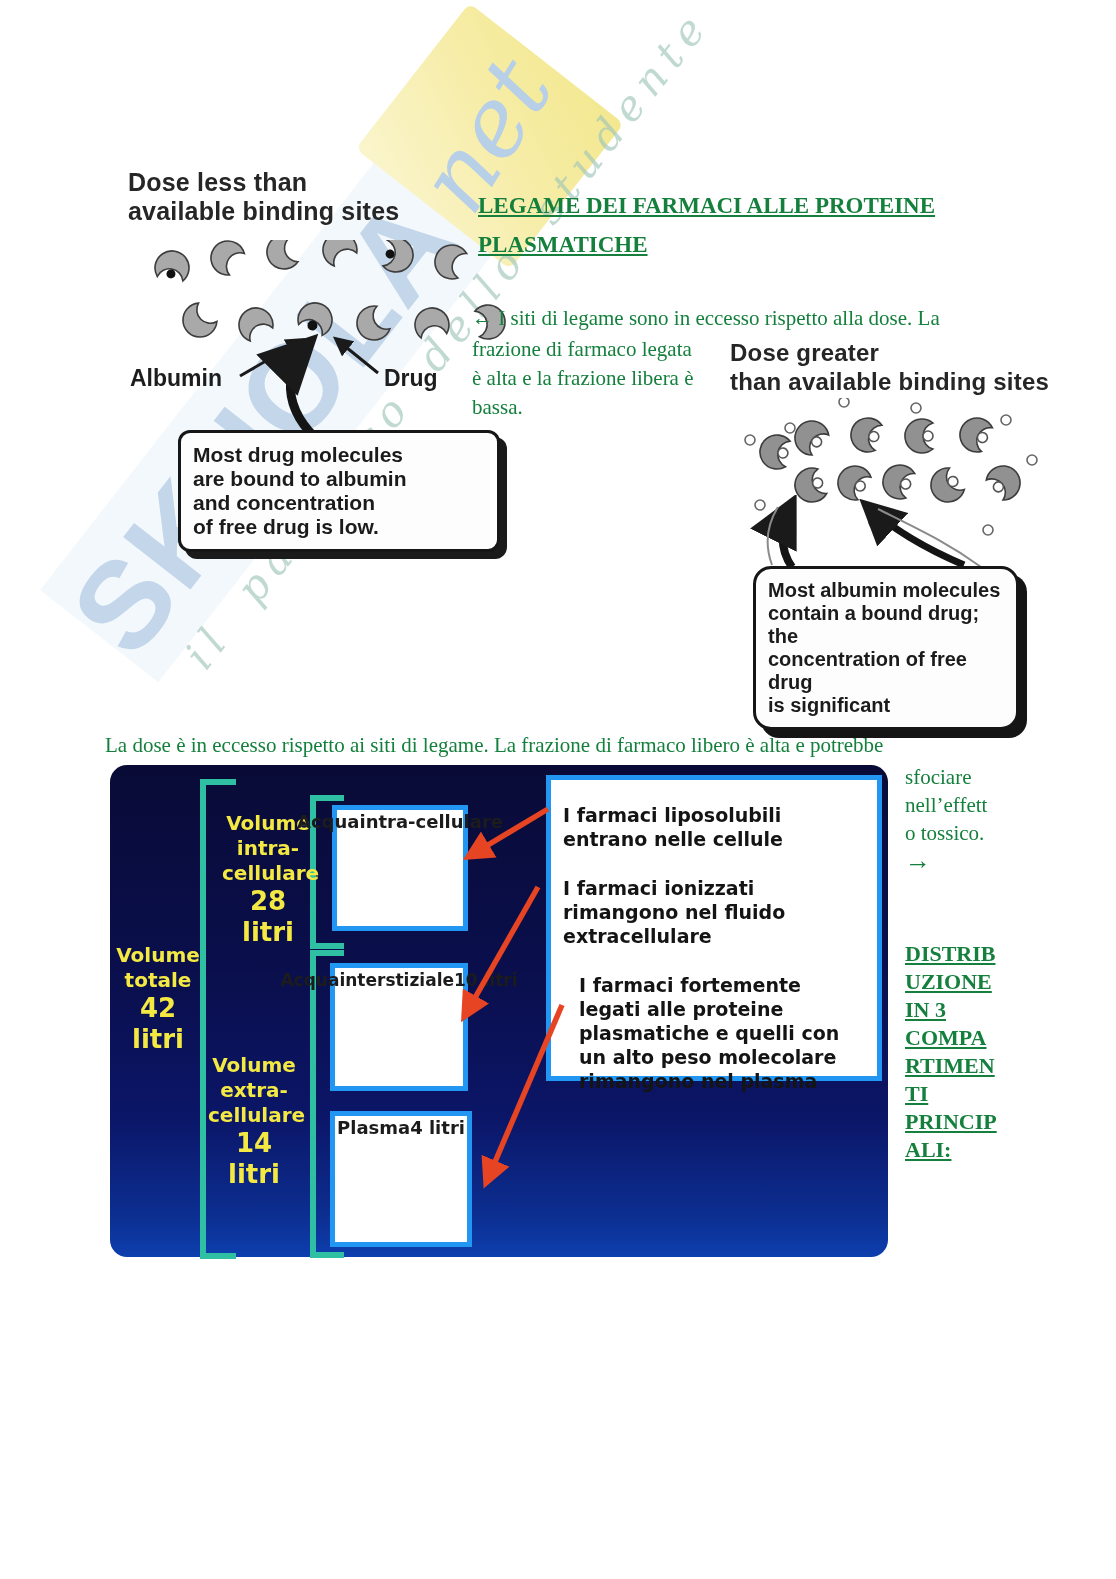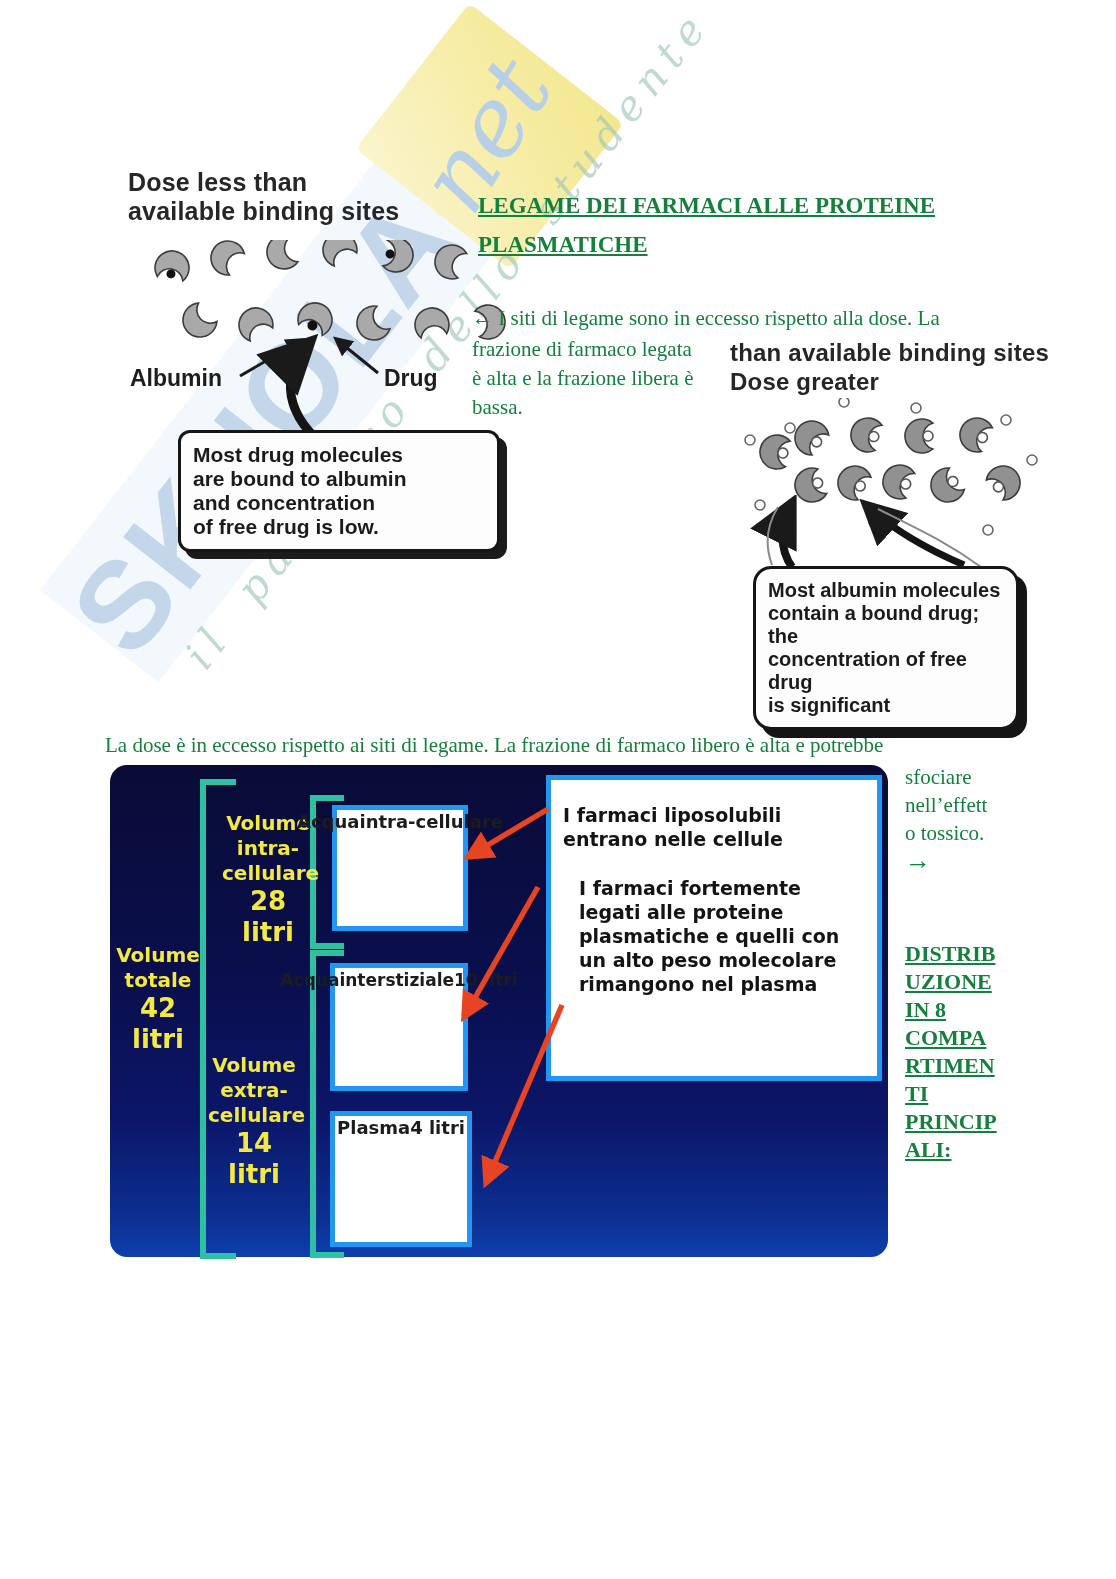--- a/index.html
+++ b/index.html
@@ -137,22 +137,22 @@
 
 <div class="abs serif h1line" style="left:478px;top:193px">LEGAME DEI FARMACI ALLE PROTEINE</div>
 <div class="abs serif h1line" style="left:478px;top:232px">PLASMATICHE</div>
 
 <div class="abs serif body-line" style="left:472px;top:306px">← I siti di legame sono in eccesso rispetto alla dose. La</div>
 <div class="abs serif body-line" style="left:472px;top:337px">frazione di farmaco legata</div>
 <div class="abs serif body-line" style="left:472px;top:366px">è alta e la frazione libera è</div>
 <div class="abs serif body-line" style="left:472px;top:395px">bassa.</div>
 
 <div class="abs" style="left:730px;top:338px;width:350px">
+  <div class="figtitle" style="font-size:24px">Dose greater</div>
   <div class="figtitle" style="font-size:24px">than available binding sites</div>
-  <div class="figtitle" style="font-size:24px">Dose greater</div>
 </div>
 
 <svg class="abs" style="left:726px;top:398px" width="380" height="150" viewBox="0 0 380 150">
   <g fill="#919191" stroke="#3c3c3c" stroke-width="1.6">
     <g transform="translate(31,34) rotate(10 20 20)">
         <use href="#albp"></use>
         <circle cx="26" cy="20" r="5" fill="#fdfdfd" stroke="#555"></circle>
       </g>
     <g transform="translate(66,20) rotate(40 20 20)">
         <use href="#albp"></use>
@@ -223,21 +223,21 @@
 <div class="abs serif" style="left:905px;top:763px;width:120px">
   <div class="rc-line">sfociare</div>
   <div class="rc-line">nell’effett</div>
   <div class="rc-line">o tossico.</div>
   <div class="rc-line" style="font-size:26px">→</div>
 </div>
 
 <div class="abs serif" style="left:905px;top:940px;width:120px">
   <div class="rc-head">DISTRIB</div>
   <div class="rc-head">UZIONE</div>
-  <div class="rc-head">IN 8</div>
+  <div class="rc-head">IN 3</div>
   <div class="rc-head">COMPA</div>
   <div class="rc-head">RTIMEN</div>
   <div class="rc-head">TI</div>
   <div class="rc-head">PRINCIP</div>
   <div class="rc-head">ALI:</div>
 </div>
 
 <div class="abs vol">
 
   <div class="bracket" style="left:90px;top:14px;width:30px;height:468px"></div>
@@ -276,20 +276,21 @@
     <div class="nowrap">10 litri</div>
   </div>
 
   <div class="wbox" style="left:220px;top:346px;width:132px;height:126px">
     <div>Plasma</div>
     <div>4 litri</div>
   </div>
 
   <div class="bigbox">
     <p>I farmaci liposolubili entrano nelle cellule</p>
+    <p>I farmaci ionizzati rimangono nel fluido extracellulare</p>
     <p>I farmaci fortemente legati alle proteine plasmatiche e quelli con un alto peso molecolare rimangono nel plasma</p>
   </div>
 
   <svg style="position:absolute;left:0;top:0;pointer-events:none" width="778" height="492" viewBox="0 0 778 492">
     <defs>
       <marker id="rah" viewBox="0 0 10 10" refX="8" refY="5" markerWidth="5.5" markerHeight="5.5" orient="auto">
         <path d="M0 0 L10 5 L0 10 z" fill="#e64422"></path>
       </marker>
     </defs>
     <line x1="438" y1="44" x2="358" y2="92" stroke="#e64422" stroke-width="5.5" marker-end="url(#rah)"></line>

